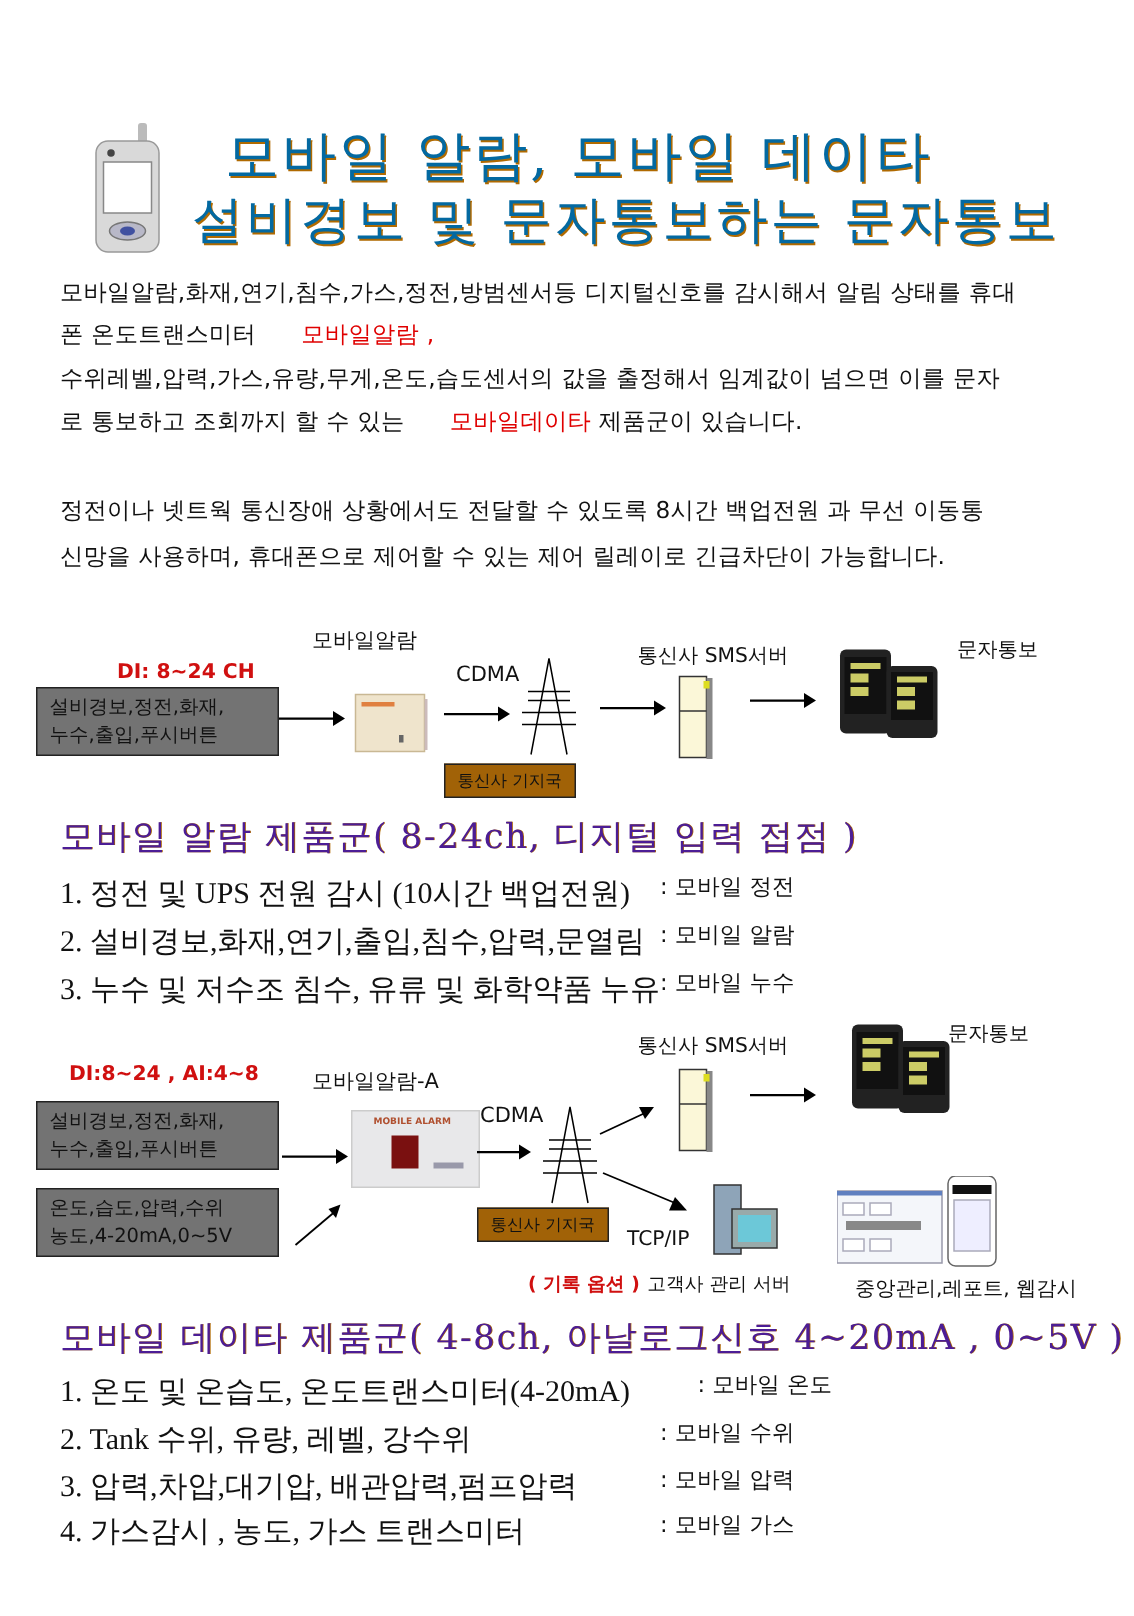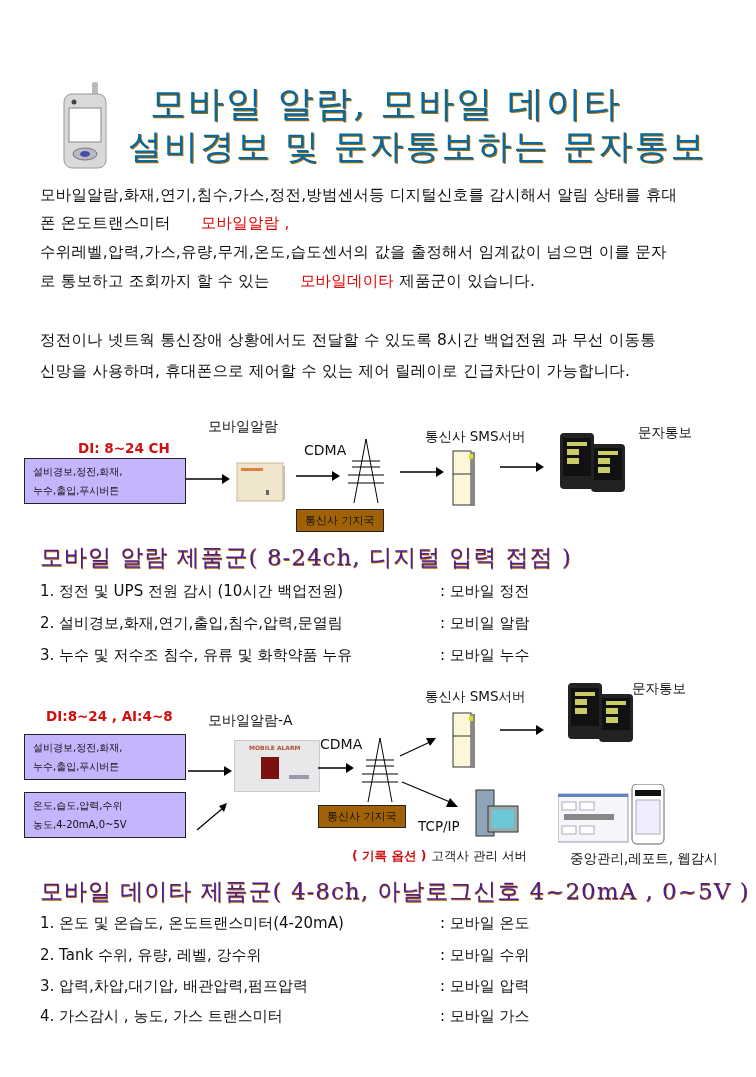--- a/index.html
+++ b/index.html
@@ -5,27 +5,27 @@
   html, body { margin: 0; padding: 0; background: #ffffff; }
   body { width: 756px; height: 1077px; position: relative; overflow: hidden;
          font-family: "DejaVu Sans", "Liberation Sans", sans-serif; color: #111; }
   .abs { position: absolute; }
   .title { font-family: "DejaVu Serif", "Liberation Serif", serif; color: #0369a1;
            text-shadow: 1px 1px 0 #b06a00; white-space: nowrap; letter-spacing: 2px; }
   .t1 { left: 150px; top: 80px; font-size: 36px; }
   .t2 { left: 128px; top: 124px; font-size: 34px; }
   .para { left: 40px; font-size: 15.5px; line-height: 30px; white-space: nowrap; letter-spacing: 0.2px; }
   .red { color: #e00000; margin-left: 25px; }
-  .box { border: 1.5px solid #222; background: #c4b5fd; font-size: 10px; line-height: 19px; padding: 3px 8px; white-space: nowrap; }
+  .box { border: 1.5px solid #222; background: #737373; font-size: 13px; line-height: 19px; padding: 3px 8px; white-space: nowrap; }
   .lbl { font-size: 13.5px; white-space: nowrap; }
   .redlbl { color: #d01010; font-weight: bold; font-size: 13.5px; white-space: nowrap; }
   .smallbox { border: 1px solid #222; font-size: 11px; padding: 3px 8px; white-space: nowrap; background: #a16207; }
   .section { font-family: "DejaVu Serif", "Liberation Serif", serif; color: #4c1d95; font-size: 23px;
              text-shadow: 0.5px 0.5px 0 #b06a00; white-space: nowrap; letter-spacing: 1px; }
-  .item { font-size: 15px; white-space: nowrap; }
+  .item { font-size: 20px; white-space: nowrap; font-family: Liberation Serif, serif; }
   .suffix { font-size: 15px; white-space: nowrap; }
   svg { display: block; }
 </style>
 </head>
 <body>
 
 <div class="abs" style="left:62px; top:82px;">
   <svg width="46" height="88" viewBox="0 0 46 88">
     <rect x="30" y="0" width="6" height="16" rx="2" fill="#bbb"></rect>
     <rect x="2" y="12" width="42" height="74" rx="8" fill="#d9d9d9" stroke="#999"></rect>
@@ -216,19 +216,19 @@
       <rect x="22" y="42" width="14" height="8" fill="#fff" stroke="#aab"></rect>
     <rect x="74" y="0" width="32" height="60" rx="5" fill="#fff" stroke="#666"></rect>
     <rect x="77" y="6" width="26" height="6" fill="#111"></rect>
     <rect x="78" y="16" width="24" height="34" fill="#eef" stroke="#aab"></rect>
   </svg>
 </div>
 <div class="abs lbl" style="left:570px; top:850px;">중앙관리,레포트, 웹감시</div>
 
 <div class="abs section" style="left:40px; top:876px;">모바일 데이타 제품군( 4-8ch, 아날로그신호 4~20mA , 0~5V )</div>
 <div class="abs item" style="left:40px; top:914px;">1. 온도 및 온습도, 온도트랜스미터(4-20mA)</div>
-<div class="abs suffix" style="left:440px; top:914px;">: 모바일 온도</div>
+<div class="abs suffix" style="left:465px; top:914px;">: 모바일 온도</div>
 <div class="abs item" style="left:40px; top:946px;">2. Tank 수위, 유량, 레벨, 강수위</div>
 <div class="abs suffix" style="left:440px; top:946px;">: 모바일 수위</div>
 <div class="abs item" style="left:40px; top:977px;">3. 압력,차압,대기압, 배관압력,펌프압력</div>
 <div class="abs suffix" style="left:440px; top:977px;">: 모바일 압력</div>
 <div class="abs item" style="left:40px; top:1007px;">4. 가스감시 , 농도, 가스 트랜스미터</div>
 <div class="abs suffix" style="left:440px; top:1007px;">: 모바일 가스</div>
 
 </body></html>

